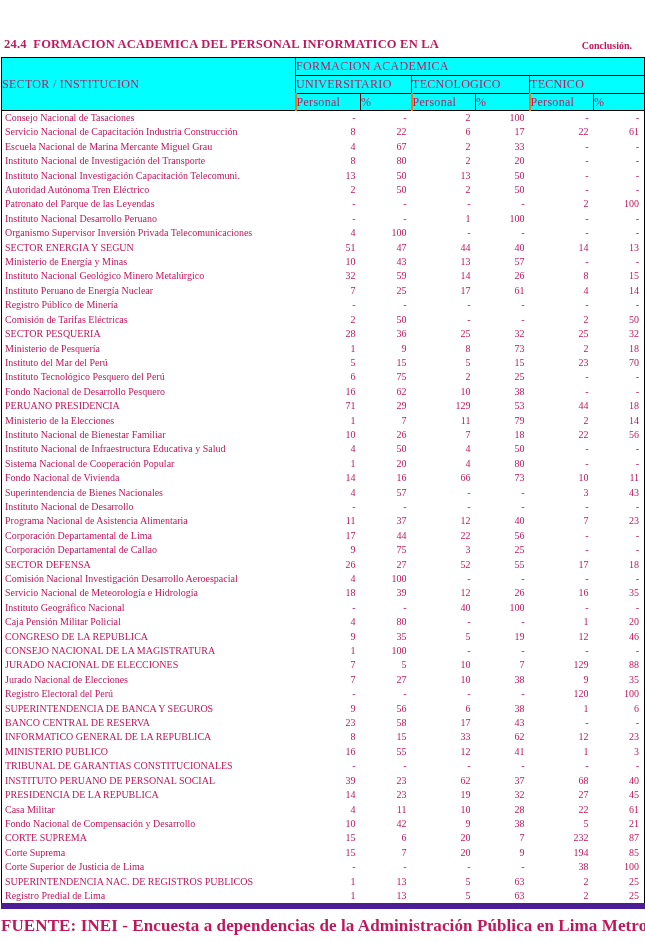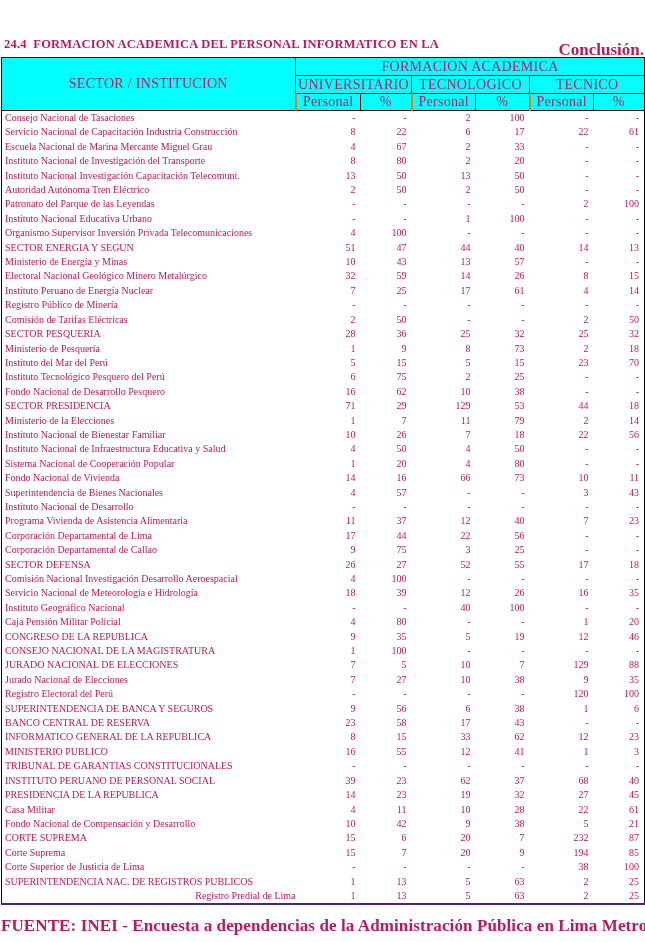--- a/index.html
+++ b/index.html
@@ -6,35 +6,35 @@
   .page {
     position:relative; width:645px; height:942px; background:#ffffff;
     font-family:Liberation Serif, serif; color:#be185d;
   }
   .title {
     position:absolute; left:4px; top:4px;
     font-size:12.5px; font-weight:bold; line-height:16px;
     letter-spacing:0.2px; white-space:pre;
   }
   .conclusion {
-    position:absolute; right:1px; top:40px;
-    font-size:17px; font-weight:bold;
+    position:absolute; right:13px; top:40px;
+    font-size:10px; font-weight:bold;
   }
   table.stats {
     position:absolute; left:1px; top:57px; width:643px;
     border-collapse:collapse; table-layout:fixed;
   }
   table.stats thead th {
     background:#00FFFF;
     border:1px solid #000;
     font-weight:normal;
-    font-size:14px;
+    font-size:12px;
     letter-spacing:0.3px;
     padding:0;
-    text-align:center;
+    text-align:left;
     overflow:hidden;
   }
   tr.h-row1 { height:18px; }
   tr.h-row2 { height:18px;margin-top:7px; }
   tr.h-row3 { height:17px; }
   th.sector-h { border:2px solid #000; border-right:2px solid #000; }
   th.group-main { border-top:2px solid #000; border-right:2px solid #000; }
   th.grp { border-bottom:2px solid #000; }
   th.g0 { border-left:2px solid #000; }
   th.g1 { border-left:2px solid #000; }
@@ -43,21 +43,21 @@
   th.sub.gb { border-left:2px solid #f97316; }
   th.sub.last { border-right:2px solid #000; }
   tbody td {
     font-size:10px; height:14.4px; padding:0; line-height:14.4px;
     white-space:nowrap; overflow:hidden;
   }
   tbody td.name { padding-left:3px; }
   tbody td.num { text-align:right; padding-right:5px; }
   tbody td:first-child { border-left:1px solid #000; }
   tbody td:last-child { border-right:1px solid #000; }
-  tbody tr:last-child td { border-bottom:2px solid #4c1d95;text-align:right; }
+  tbody tr:last-child td { border-bottom:6px solid #4c1d95; }
   .fuente {
     position:absolute; left:1px; top:916px;
     font-size:17px; font-weight:bold; letter-spacing:0.1px;
     white-space:nowrap;
   }
 </style>
 </head>
 <body>
 
 <div class="page">
@@ -156,21 +156,21 @@
         <tr>
           <td class="name">Patronato del Parque de las Leyendas</td>
           <td class="num">-</td>
           <td class="num">-</td>
           <td class="num">-</td>
           <td class="num">-</td>
           <td class="num">2</td>
           <td class="num">100</td>
         </tr>
         <tr>
-          <td class="name">Instituto Nacional Educativa Urbano</td>
+          <td class="name">Instituto Nacional Desarrollo Peruano</td>
           <td class="num">-</td>
           <td class="num">-</td>
           <td class="num">1</td>
           <td class="num">100</td>
           <td class="num">-</td>
           <td class="num">-</td>
         </tr>
         <tr>
           <td class="name">Organismo Supervisor Inversión Privada Telecomunicaciones</td>
           <td class="num">4</td>
@@ -192,21 +192,21 @@
         <tr>
           <td class="name">Ministerio de Energía y Minas</td>
           <td class="num">10</td>
           <td class="num">43</td>
           <td class="num">13</td>
           <td class="num">57</td>
           <td class="num">-</td>
           <td class="num">-</td>
         </tr>
         <tr>
-          <td class="name">Electoral Nacional Geológico Minero Metalúrgico</td>
+          <td class="name">Instituto Nacional Geológico Minero Metalúrgico</td>
           <td class="num">32</td>
           <td class="num">59</td>
           <td class="num">14</td>
           <td class="num">26</td>
           <td class="num">8</td>
           <td class="num">15</td>
         </tr>
         <tr>
           <td class="name">Instituto Peruano de Energía Nuclear</td>
           <td class="num">7</td>
@@ -273,21 +273,21 @@
         <tr>
           <td class="name">Fondo Nacional de Desarrollo Pesquero</td>
           <td class="num">16</td>
           <td class="num">62</td>
           <td class="num">10</td>
           <td class="num">38</td>
           <td class="num">-</td>
           <td class="num">-</td>
         </tr>
         <tr>
-          <td class="name">SECTOR PRESIDENCIA</td>
+          <td class="name">PERUANO PRESIDENCIA</td>
           <td class="num">71</td>
           <td class="num">29</td>
           <td class="num">129</td>
           <td class="num">53</td>
           <td class="num">44</td>
           <td class="num">18</td>
         </tr>
         <tr>
           <td class="name">Ministerio de la Elecciones</td>
           <td class="num">1</td>
@@ -345,21 +345,21 @@
         <tr>
           <td class="name">Instituto Nacional de Desarrollo</td>
           <td class="num">-</td>
           <td class="num">-</td>
           <td class="num">-</td>
           <td class="num">-</td>
           <td class="num">-</td>
           <td class="num">-</td>
         </tr>
         <tr>
-          <td class="name">Programa Vivienda de Asistencia Alimentaria</td>
+          <td class="name">Programa Nacional de Asistencia Alimentaria</td>
           <td class="num">11</td>
           <td class="num">37</td>
           <td class="num">12</td>
           <td class="num">40</td>
           <td class="num">7</td>
           <td class="num">23</td>
         </tr>
         <tr>
           <td class="name">Corporación Departamental de Lima</td>
           <td class="num">17</td>

